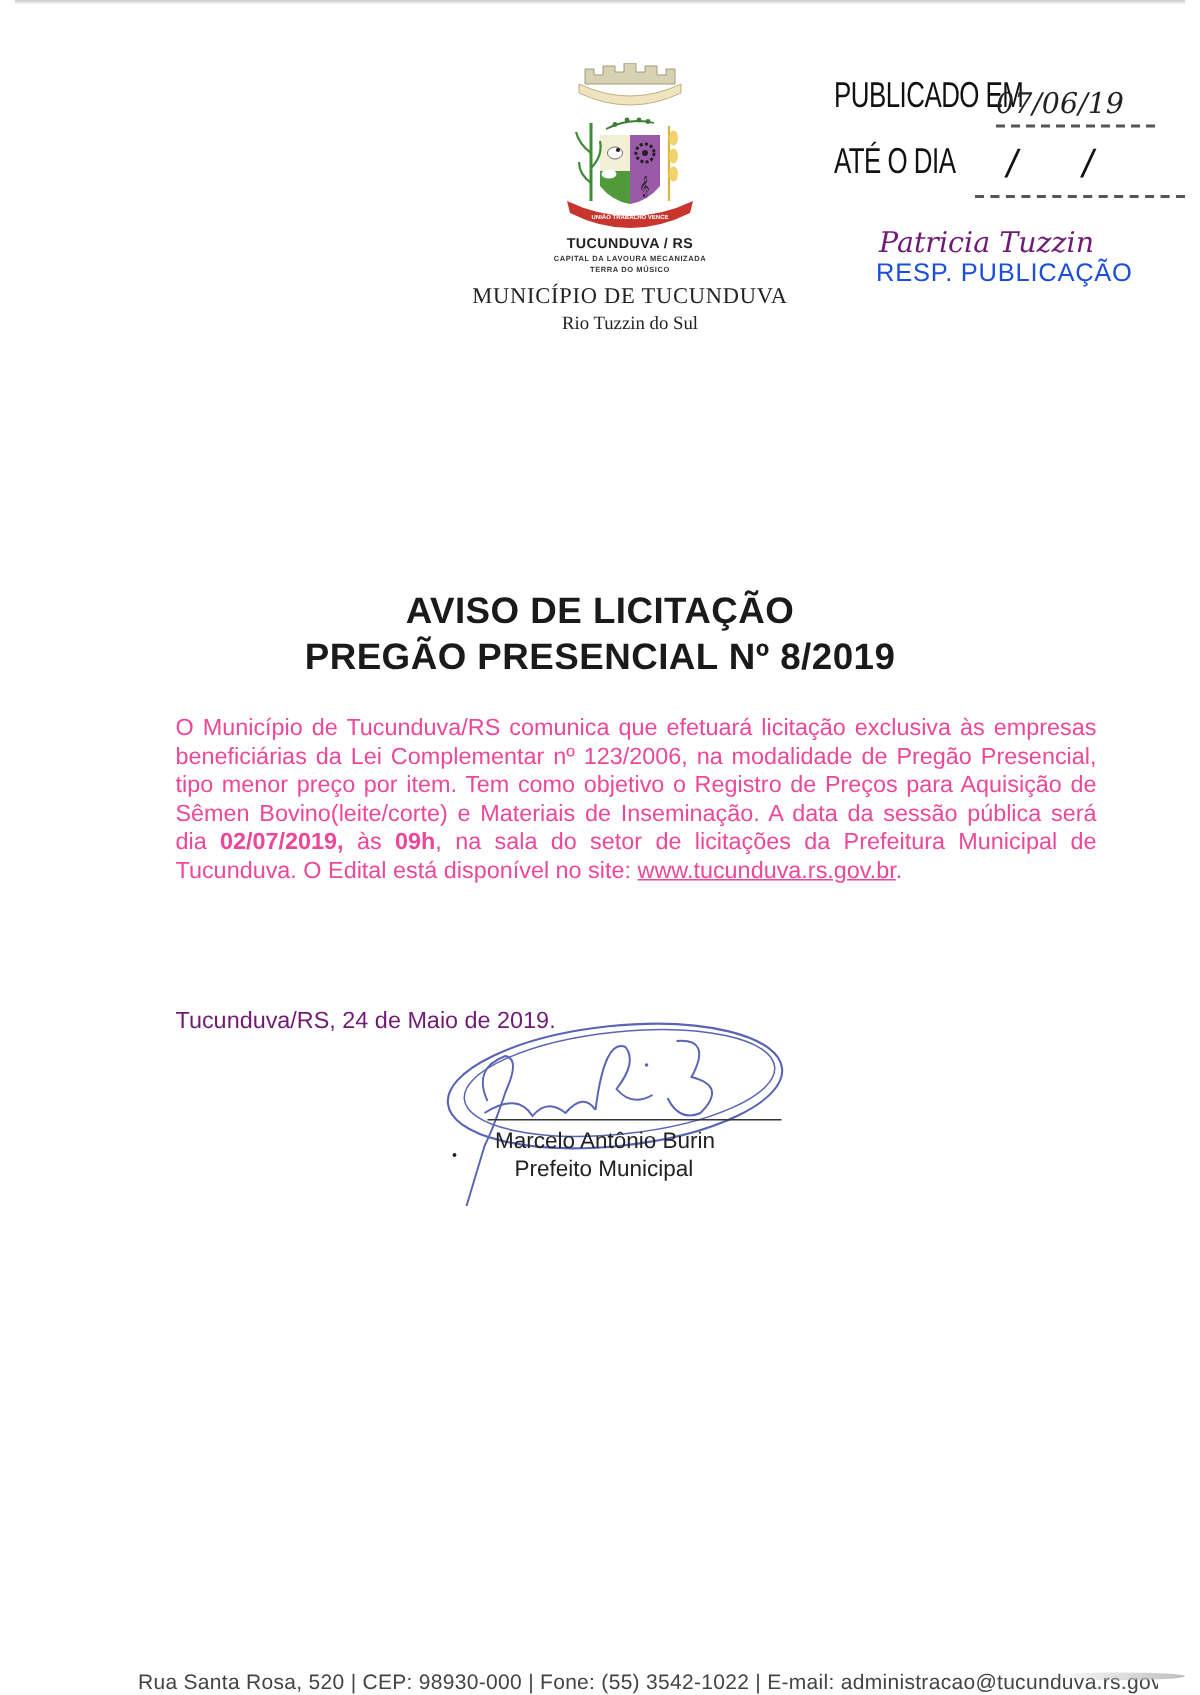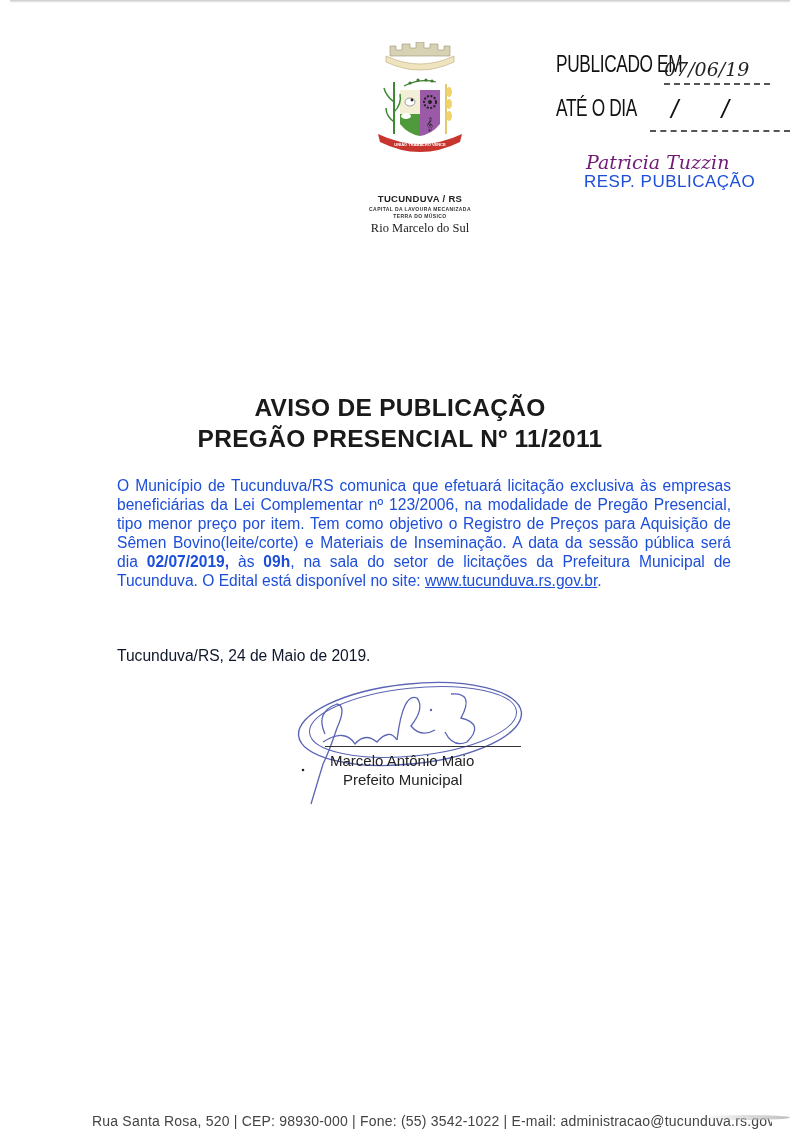--- a/index.html
+++ b/index.html
@@ -7,21 +7,21 @@
       width: 800px; height: 1130px; position: relative; overflow: hidden;
       background: #ffffff; color: #1a1a1a;
       font-family: "Liberation Sans", sans-serif;
     }
     .scan-edge-top {
       position: absolute; left: 10px; top: 0; width: 780px; height: 3px;
       background: linear-gradient(to bottom, #c8c8c8, rgba(255,255,255,0));
     }
     
     .crest { position: absolute; left: 374px; top: 42px; width: 92px; height: 110px; }
-    .header-text { position: absolute; left: 300px; top: 157px; width: 240px; text-align: center; margin-top: 36px; }
+    .header-text { position: absolute; left: 300px; top: 157px; width: 240px; text-align: center; }
     .town-name { font-weight: bold; font-size: 9.5px; letter-spacing: 0.3px; color: #222; }
     .motto { font-weight: bold; font-size: 5px; letter-spacing: 0.4px; color: #333; margin-top: 2px; line-height: 7px; }
     .municipio { font-family: "Liberation Serif", serif; font-size: 15px; letter-spacing: 0.5px; color: #222; margin-top: 6px; }
     .estado { font-family: "Liberation Serif", serif; font-size: 12.5px; color: #222; margin-top: 1px; }
 
     
     .stamp { position: absolute; left: 556px; top: 50px; width: 240px; color: #111; }
     .stamp-line { font-family: "Liberation Sans Narrow", "Liberation Sans", sans-serif; font-size: 24px; transform: scaleX(0.72); transform-origin: left; white-space: nowrap; letter-spacing: -0.5px; }
     .stamp-line1 { position: absolute; left: 0; top: 0; }
     .stamp-line2 { position: absolute; left: 0; top: 44px; }
@@ -34,25 +34,25 @@
     .resp-label { position: absolute; left: 28px; top: 122px; font-size: 17px; letter-spacing: 0.5px; color: #1d4ed8; }
 
     
     .title { position: absolute; left: 0; width: 800px; text-align: center; font-weight: bold; color: #1a1a1a; }
     .title1 { top: 394px; font-size: 24.5px; letter-spacing: 0.3px; }
     .title2 { top: 425px; font-size: 24.5px; letter-spacing: 0.3px; }
 
     
     .body-text {
       position: absolute; left: 117px; top: 476px; width: 614px;
-      font-size: 15.6px; line-height: 19px; text-align: justify; color: #1d4ed8;
+      font-size: 15.6px; line-height: 19px; text-align: justify; color: #ec4899;
     }
     .body-text b { font-weight: bold; }
     .body-text u { text-decoration: underline; }
-    .date-line { position: absolute; left: 117px; top: 647px; font-size: 15.6px; color: #0f172a; }
+    .date-line { position: absolute; left: 117px; top: 672px; font-size: 15.6px; color: #701a75; }
 
     
     .sig-svg { position: absolute; left: 285px; top: 672px; width: 250px; height: 140px; }
     .sig-line { position: absolute; left: 325px; top: 746px; width: 196px; border-top: 1px solid #333; }
     .signer-name { position: absolute; left: 330px; top: 752px; font-size: 15px; color: #222; }
     .signer-role { position: absolute; left: 343px; top: 771px; font-size: 15px; color: #222; text-align: right; }
 
     
     .footer {
       position: absolute; left: 92px; top: 1113px; width: 680px; height: 17px; overflow: hidden;
@@ -97,51 +97,52 @@
   <ellipse cx="75" cy="74" rx="3" ry="5" fill="#f0d36a"></ellipse>
 
   <path d="M4 92 Q46 112 88 92 L86 100 Q46 120 6 100 Z" fill="#c8352e"></path>
   <text x="46" y="104" font-size="4" text-anchor="middle" fill="#fff" font-weight="bold" font-family="Liberation Sans, sans-serif">UNIÃO TRABALHO VENCE</text>
 </svg>
 
 <div class="header-text">
   <div class="town-name">TUCUNDUVA / RS</div>
   <div class="motto">CAPITAL DA LAVOURA MECANIZADA</div>
   <div class="motto" style="margin-top:0">TERRA DO MÚSICO</div>
-  <div class="estado">Rio Marcelo do Sul</div>
+  <div class="municipio">MUNICÍPIO DE TUCUNDUVA</div>
+  <div class="estado">Rio Tuzzin do Sul</div>
 </div>
 
 <div class="stamp">
   <div class="stamp-line stamp-line1">PUBLICADO EM</div>
   <div class="fill-date hand">07/06/19</div>
   <div class="underline-1"></div>
   <div class="stamp-line stamp-line2">ATÉ O DIA</div>
   <div class="slashes">/ /</div>
   <div class="underline-2"></div>
   <div class="resp-sign">Patricia Tuzzin</div>
   <div class="resp-label">RESP. PUBLICAÇÃO</div>
 </div>
 
-<div class="title title1">AVISO DE PUBLICAÇÃO</div>
-<div class="title title2">PREGÃO PRESENCIAL Nº 11/2011</div>
+<div class="title title1">AVISO DE LICITAÇÃO</div>
+<div class="title title2">PREGÃO PRESENCIAL Nº 8/2019</div>
 
 <div class="body-text"><span>O Município de Tucunduva/RS comunica que efetuará licitação exclusiva às empresas beneficiárias da Lei Complementar nº 123/2006, na modalidade de Pregão Presencial, tipo menor preço por item. Tem como objetivo o Registro de Preços para Aquisição de Sêmen Bovino(leite/corte) e Materiais de Inseminação. A data da sessão pública será dia </span><b>02/07/2019,</b><span> às </span><b>09h</b><span>, na sala do setor de licitações da Prefeitura Municipal de Tucunduva. O Edital está disponível no site: </span><u>www.tucunduva.rs.gov.br</u><span>.</span></div>
 
 <div class="date-line">Tucunduva/RS, 24 de Maio de 2019.</div>
 
 <svg class="sig-svg" viewBox="0 0 250 140">
   <ellipse cx="125" cy="52" rx="112" ry="40" fill="none" stroke="#5a64b4" stroke-width="1.4" transform="rotate(-6 125 52)"></ellipse>
   <ellipse cx="128" cy="50" rx="104" ry="34" fill="none" stroke="#5a64b4" stroke-width="1" transform="rotate(-6 128 50)"></ellipse>
   <path d="M40 62 Q30 40 52 32 Q62 34 52 56 Q44 80 38 92 L26 132" fill="none" stroke="#5a64b4" stroke-width="1.3"></path>
   <path d="M38 70 Q60 56 70 72 Q80 60 92 70 Q104 56 112 68" fill="none" stroke="#5a64b4" stroke-width="1.3"></path>
   <path d="M112 68 Q118 20 132 26 Q140 36 126 54 Q136 66 150 58" fill="none" stroke="#5a64b4" stroke-width="1.3"></path>
   <path d="M166 22 Q190 20 176 46 Q200 52 182 70 Q168 76 160 60" fill="none" stroke="#5a64b4" stroke-width="1.3"></path>
   <circle cx="146" cy="38" r="1.2" fill="#5a64b4"></circle>
   <circle cx="18" cy="98" r="1.3" fill="#222"></circle>
 </svg>
 <div class="sig-line"></div>
-<div class="signer-name">Marcelo Antônio Maio</div>
+<div class="signer-name">Marcelo Antônio Burin</div>
 <div class="signer-role">Prefeito Municipal</div>
 
 <div class="footer">
   <span>Rua Santa Rosa, 520 | CEP: 98930-000 | Fone: (55) 3542-1022 | E-mail: administracao@tucunduva.rs.gov.br</span>
 </div>
 <div class="smudge"></div>
 
 </body></html>

